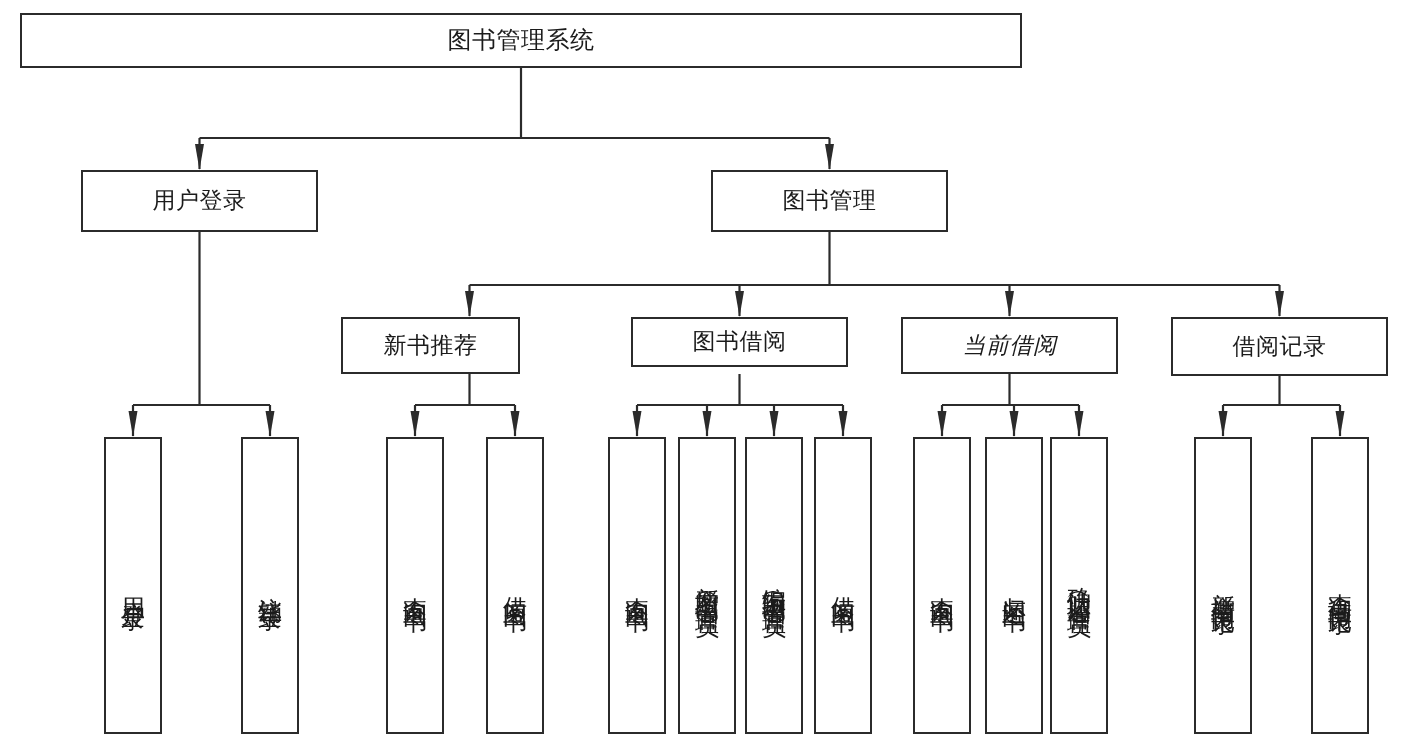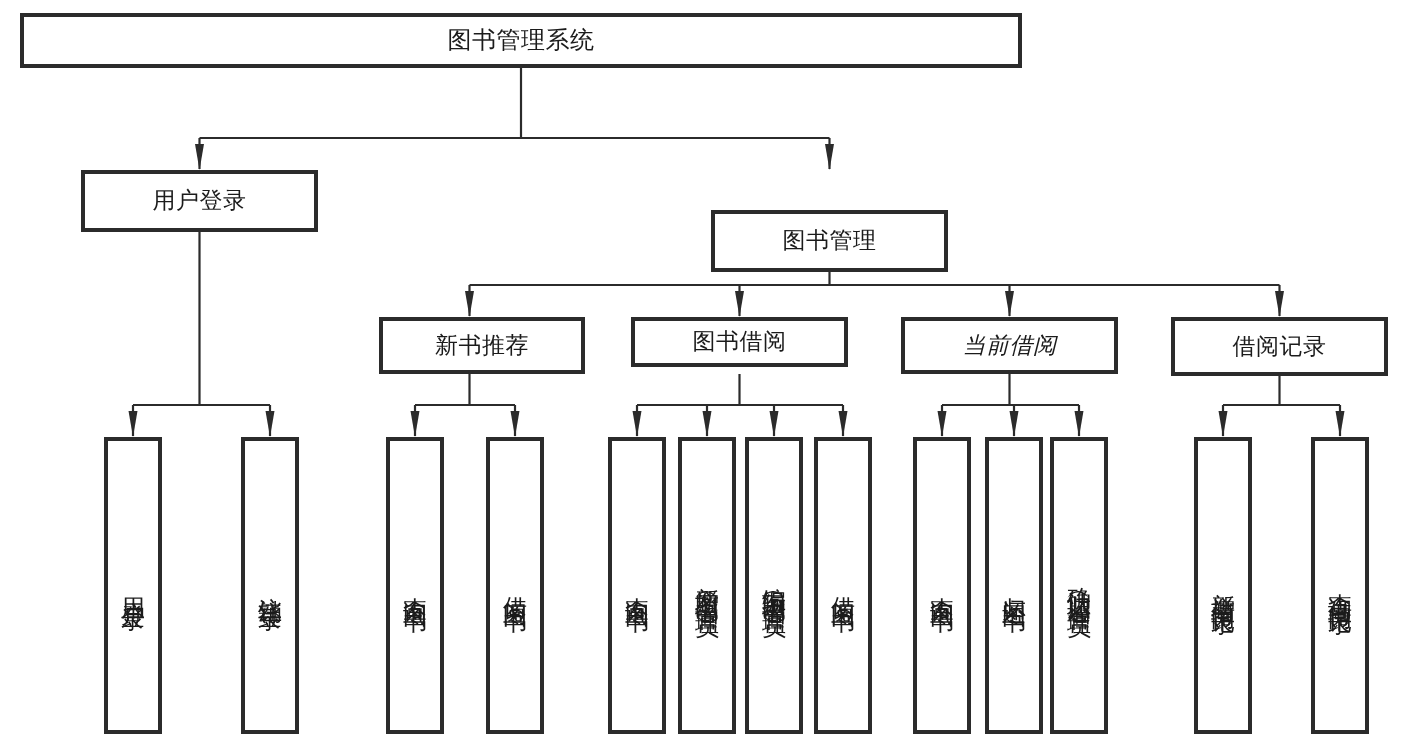--- a/index.html
+++ b/index.html
@@ -23,21 +23,21 @@
     left: 0;
     top: 0;
     width: 1405px;
     height: 747px;
     pointer-events: none;
   }
   .node {
     position: absolute;
     box-sizing: border-box;
     background: #ffffff;
-    border: 4px solid #c4b5fd;
+    border: 2px solid #c4b5fd;
     display: flex;
     align-items: center;
     justify-content: center;
     color: #1b1b1b;
     z-index: 2;
   }
   .node-label {
     display: block;
     text-align: center;
     line-height: 1.18;
@@ -134,24 +134,24 @@
       <polygon points="1335.5,411 1344.5,411 1340,437" fill="#2b2b2b"></polygon>
     </svg>
 
   <div id="node-layer">
       <div class="node horiz root" style="left: 20px; top: 13px; width: 1002px; height: 55px; border-color: rgb(43, 43, 43);">
         <span class="node-label">图书管理系统</span>
       </div>
       <div class="node horiz" style="left: 81px; top: 170px; width: 237px; height: 62px; border-color: rgb(43, 43, 43);">
         <span class="node-label">用户登录</span>
       </div>
-      <div class="node horiz" style="left: 711px; top: 170px; width: 237px; height: 62px; border-color: rgb(43, 43, 43); margin-top: 40px;">
+      <div class="node horiz" style="left: 711px; top: 170px; width: 237px; height: 62px; border-color: rgb(43, 43, 43);">
         <span class="node-label">图书管理</span>
       </div>
-      <div class="node horiz" style="left: 379px; top: 317px; width: 206px; height: 57px; border-color: rgb(43, 43, 43);">
+      <div class="node horiz" style="left: 341px; top: 317px; width: 179px; height: 57px; border-color: rgb(43, 43, 43);">
         <span class="node-label">新书推荐</span>
       </div>
       <div class="node horiz" style="left: 631px; top: 317px; width: 217px; height: 50px; border-color: rgb(43, 43, 43);">
         <span class="node-label">图书借阅</span>
       </div>
       <div class="node horiz" style="left: 901px; top: 317px; width: 217px; height: 57px; border-color: rgb(43, 43, 43); font-style: italic;">
         <span class="node-label">当前借阅</span>
       </div>
       <div class="node horiz" style="left: 1171px; top: 317px; width: 217px; height: 59px; border-color: rgb(43, 43, 43);">
         <span class="node-label">借阅记录</span>

